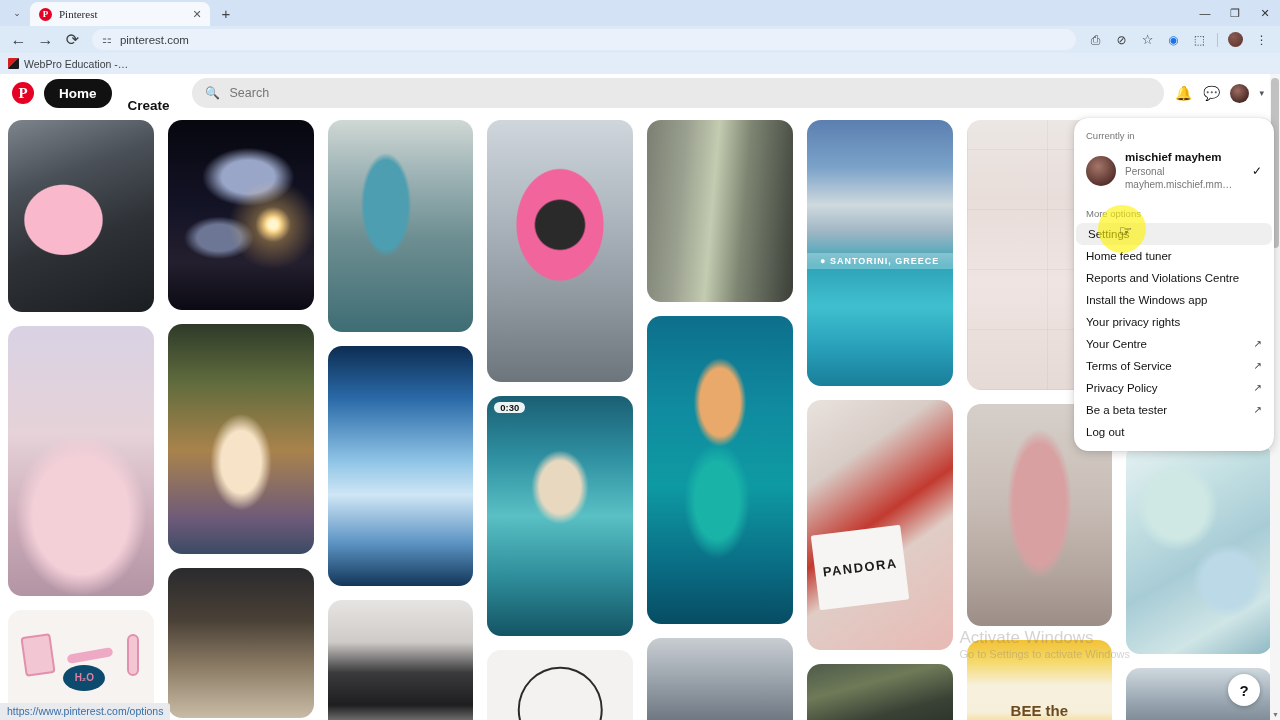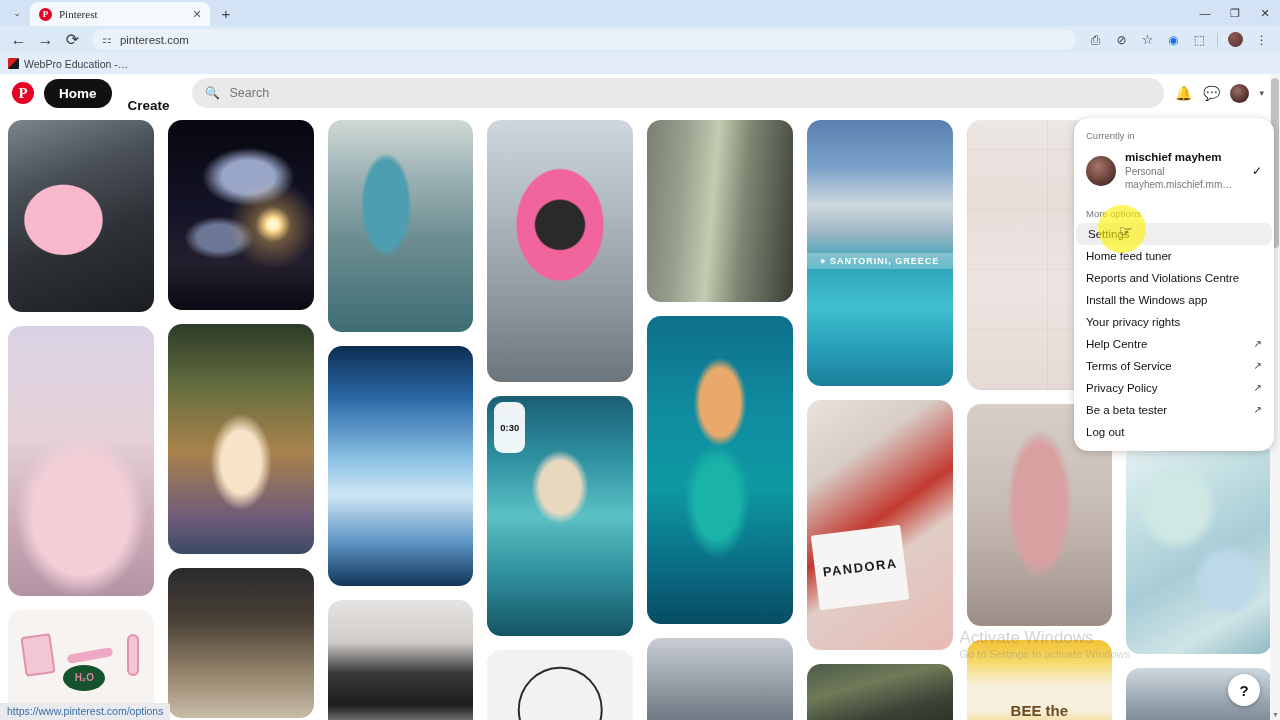--- a/index.html
+++ b/index.html
@@ -123,21 +123,21 @@
     padding: 8px; display: flex; gap: 14px; align-items: flex-start;
     overflow: hidden;
   }
   .col { display: flex; flex-direction: column; gap: 14px; flex: 1; }
   .pin {
     border-radius: 14px; overflow: hidden; position: relative;
     width: 100%;
   }
   .badge-dur {
     position: absolute; top: 6px; left: 7px; background: rgba(255,255,255,.92);
-    color: #111; font-size: 9.5px; border-radius: 9px; padding: 20px 6px;
+    color: #111; font-size: 9.5px; border-radius: 9px; padding: 0 6px;
     font-weight: bold;
   }
   .badge-loc {
     position: absolute; left: 0; right: 0; top: 133px;
     background: rgba(255,255,255,.28);
     color: #fff; font-size: 9px; letter-spacing: 1px; padding: 3px 0;
     text-align: center; font-weight: bold;
   }
 
   
@@ -258,21 +258,21 @@
   .chem-calc { width: 30px; height: 40px; background: #f3c6d4; border: 2px solid #e191ad; border-radius: 4px; transform: rotate(-8deg); }
   .chem-pen { width: 46px; height: 9px; background: #eeaac4; border-radius: 5px; transform: rotate(-10deg); }
   .chem-thermo { width: 12px; height: 42px; background: #f3c6d4; border: 2px solid #e191ad; border-radius: 7px; }
   .chem-title {
     position: absolute; bottom: 6%; left: 0; right: 0; text-align: center;
     font-size: 22px; font-weight: bold; color: #f4a9c0;
     -webkit-text-stroke: 1.5px #e08aa8; letter-spacing: 1px;
   }
   .chem-h2o {
     position: absolute; top: 42%; left: 38%; width: 42px; height: 26px;
-    background: #14532d; border-radius: 50%; display: flex; align-items: center;
+    background: #0c4a6e; border-radius: 50%; display: flex; align-items: center;
     justify-content: center; font-size: 10px; color: #e07fa3; font-weight: bold;
   }
 
   .honey-t1 {
     position: absolute; top: 52%; left: 0; right: 0; text-align: center;
     font-size: 15px; font-weight: bold; color: #6b4a1e;
   }
   .pandora-box {
     position: absolute; left: 6%; top: 52%; width: 62%; height: 30%;
     background: #f7f5f3; transform: rotate(-7deg); border-radius: 2px;
@@ -520,21 +520,21 @@
       <div class="dd-item">
         <span>Reports and Violations Centre</span>
       </div>
       <div class="dd-item">
         <span>Install the Windows app</span>
       </div>
       <div class="dd-item">
         <span>Your privacy rights</span>
       </div>
       <div class="dd-item">
-        <span>Help Centre</span>
+        <span>Your Centre</span>
         <span class="dd-ext">↗</span>
       </div>
       <div class="dd-item">
         <span>Terms of Service</span>
         <span class="dd-ext">↗</span>
       </div>
       <div class="dd-item">
         <span>Privacy Policy</span>
         <span class="dd-ext">↗</span>
       </div>

